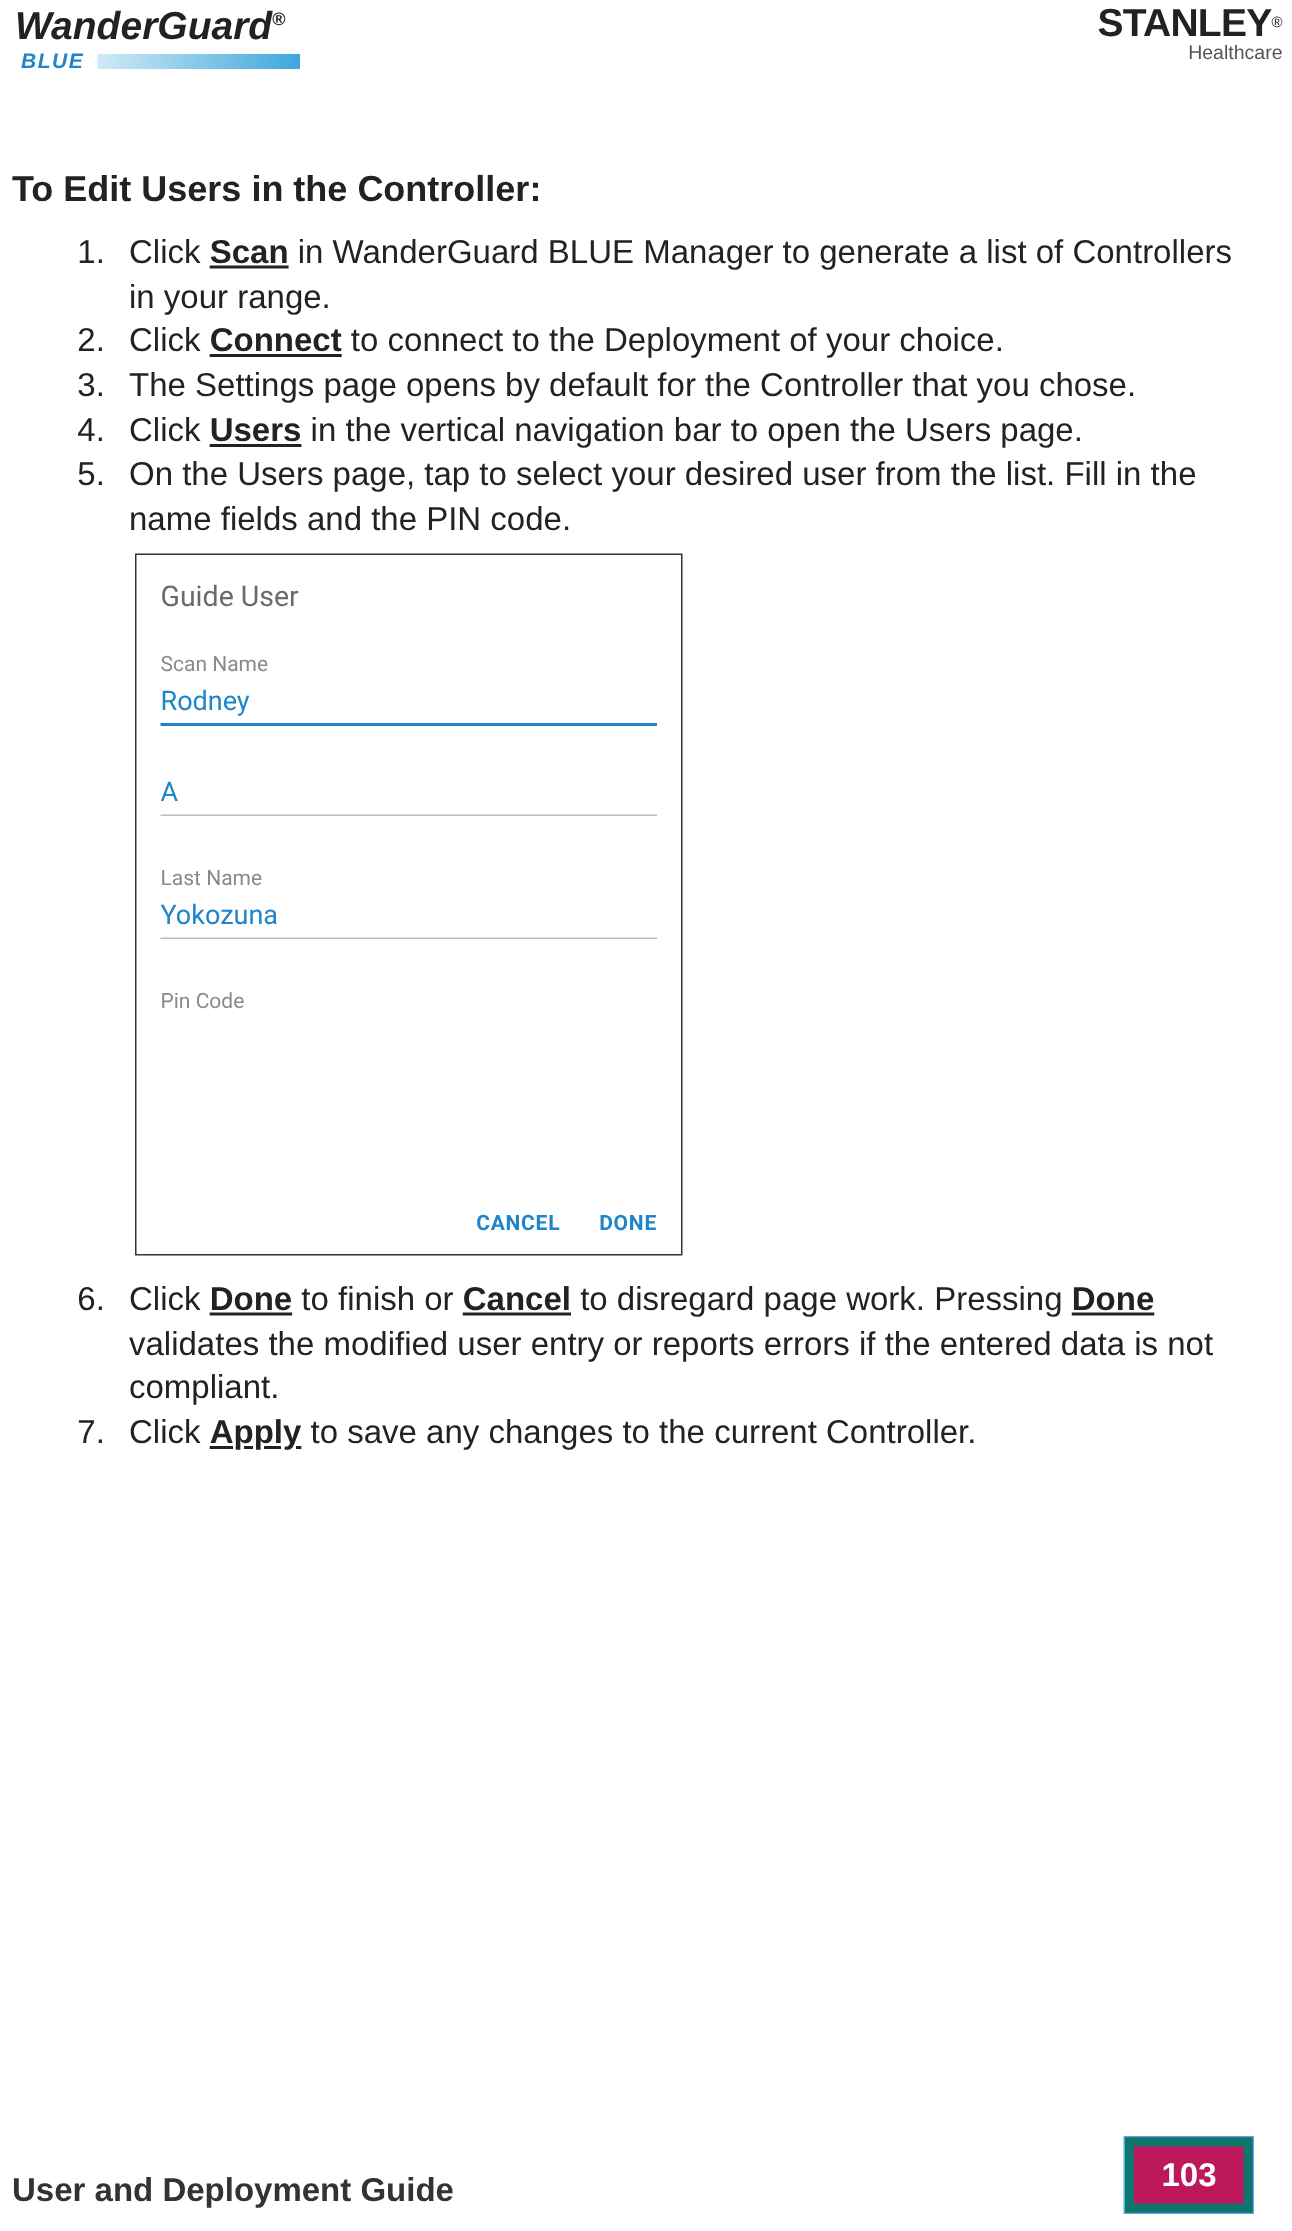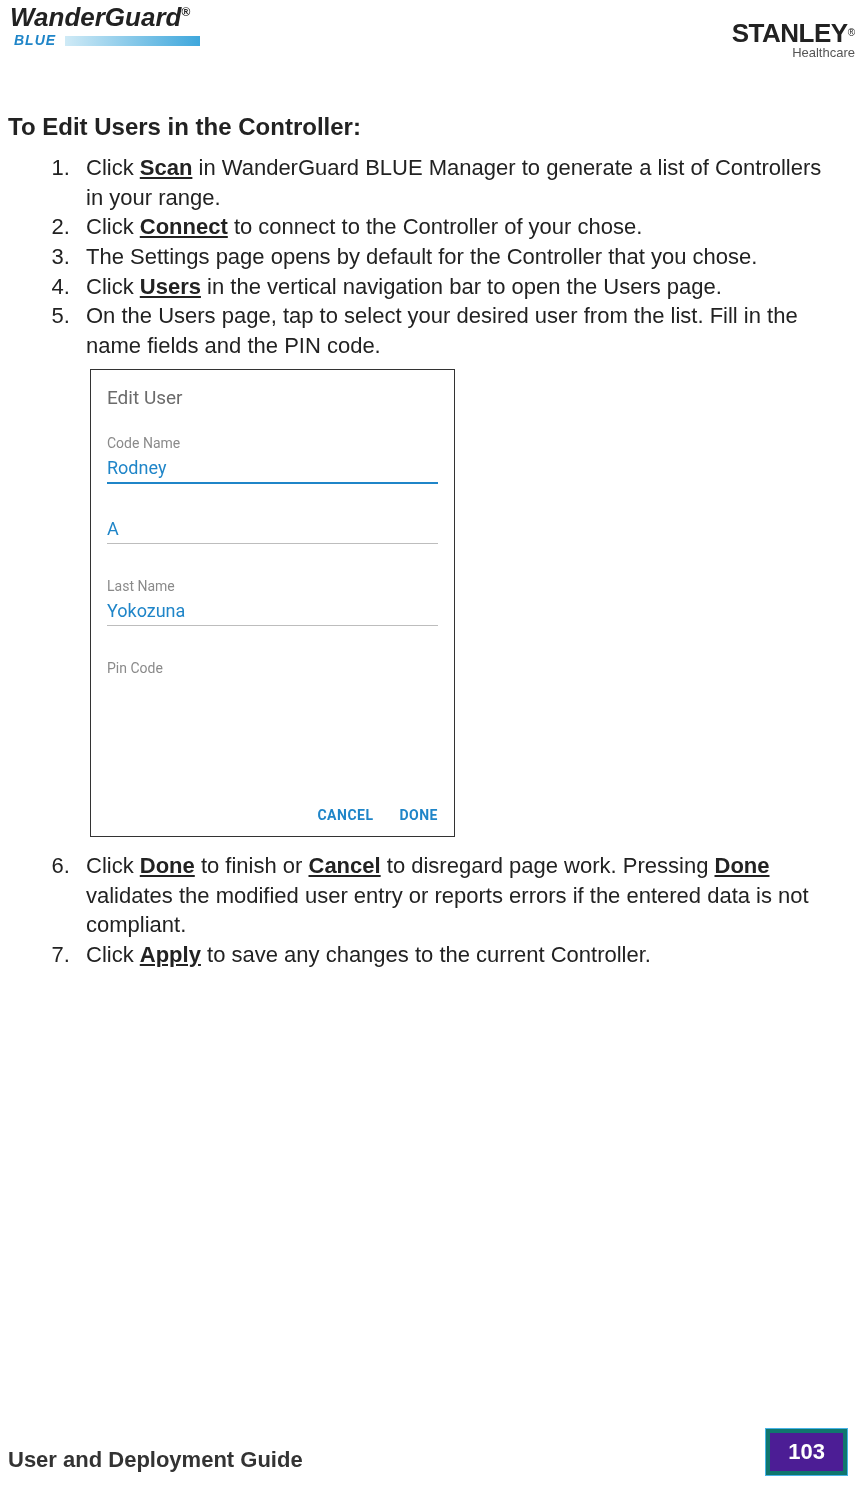--- a/index.html
+++ b/index.html
@@ -51,21 +51,21 @@
     position: absolute;
     left: 65px;
     top: 36px;
     width: 135px;
     height: 10px;
     background: linear-gradient(to right, #cfeaf6 0%, #3ea7dc 100%);
   }
   .logo-right {
     position: absolute;
     right: 6px;
-    top: 18px;
+    top: 0;
     text-align: right;
   }
   .logo-right .stanley {
     font-weight: 900;
     font-size: 26px;
     color: #222;
     letter-spacing: -0.5px;
   }
   .logo-right .hc {
     font-size: 13px;
@@ -152,28 +152,28 @@
     left: 8px;
     right: 8px;
   }
   .footer-title {
     font-weight: 900;
     font-size: 22px;
     color: #333;
   }
   .page-badge {
     position: absolute;
-    right: 6px;
+    right: 18px;
     bottom: -2px;
-    background: #4c1d95;
+    background: #be185d;
     color: #fff;
     font-weight: 900;
     font-size: 22px;
     padding: 6px 18px;
-    border: 4px solid #0f766e;
+    border: 6px solid #0f766e;
     box-shadow: 0 0 0 1px #47b3e6;
   }
 </style>
 </head>
 <body>
 
 <div class="page">
   <div class="header">
     <div class="logo-left">
       <span>WanderGuard</span><span class="reg">®</span>
@@ -189,38 +189,38 @@
   </div>
 
   <div class="content">
     <div class="section-title">To Edit Users in the Controller:</div>
 
     <ol class="steps" start="1">
       <li>
         <span>Click </span><span class="b">Scan</span><span> in WanderGuard BLUE Manager to generate a list of Controllers in your range.</span>
       </li>
       <li>
-        <span>Click </span><span class="b">Connect</span><span> to connect to the Controller of your chose.</span>
+        <span>Click </span><span class="b">Connect</span><span> to connect to the Deployment of your choice.</span>
       </li>
       <li>
         <span>The Settings page opens by default for the Controller that you chose.</span>
       </li>
       <li>
         <span>Click </span><span class="b">Users</span><span> in the vertical navigation bar to open the Users page.</span>
       </li>
       <li>
         <span>On the Users page, tap to select your desired user from the list. Fill in the name fields and the PIN code.</span>
       </li>
     </ol>
 
     <div class="screenshot-wrap">
       <div class="screenshot">
-        <div class="ss-title">Edit User</div>
-
-        <div class="ss-field-label">Code Name</div>
+        <div class="ss-title">Guide User</div>
+
+        <div class="ss-field-label">Scan Name</div>
         <div class="ss-field-value focused">Rodney</div>
 
         <div class="ss-field-value">A</div>
 
         <div class="ss-field-label">Last Name</div>
         <div class="ss-field-value">Yokozuna</div>
 
         <div class="ss-field-label">Pin Code</div>
 
         <div class="ss-buttons">

